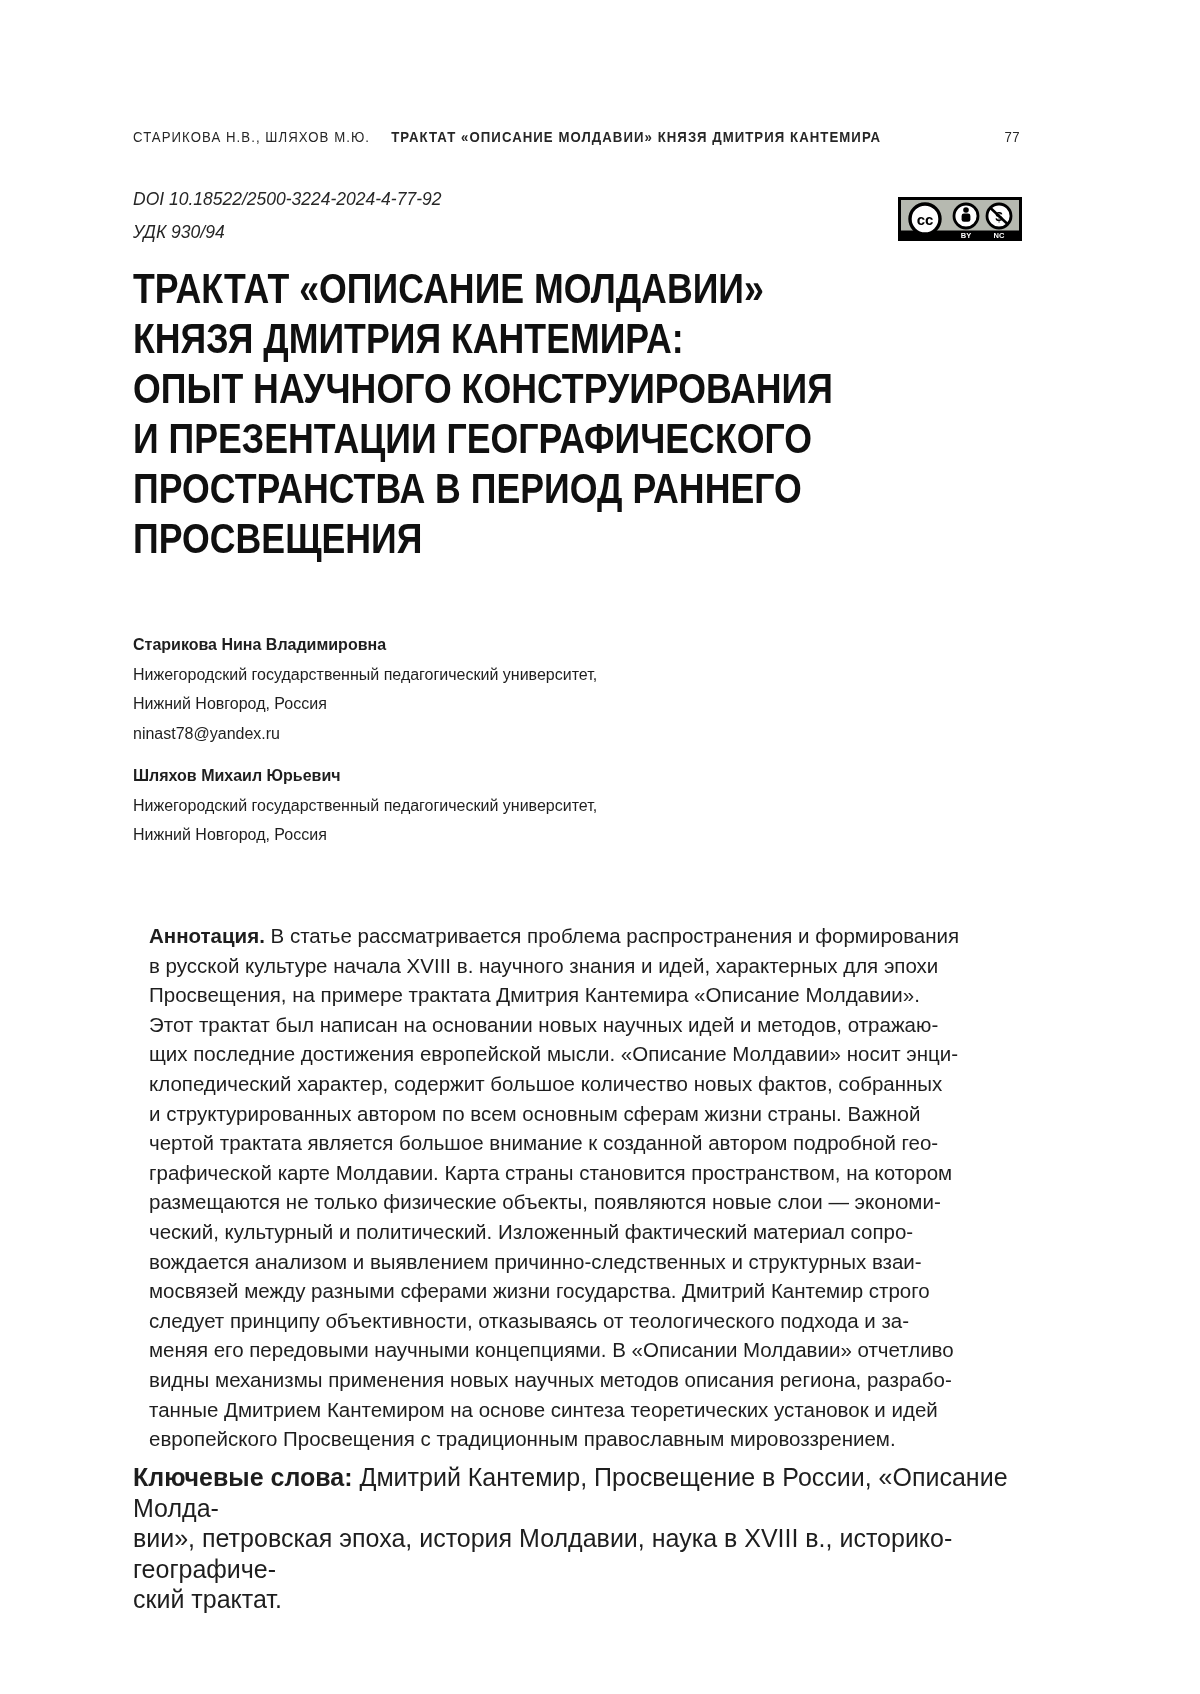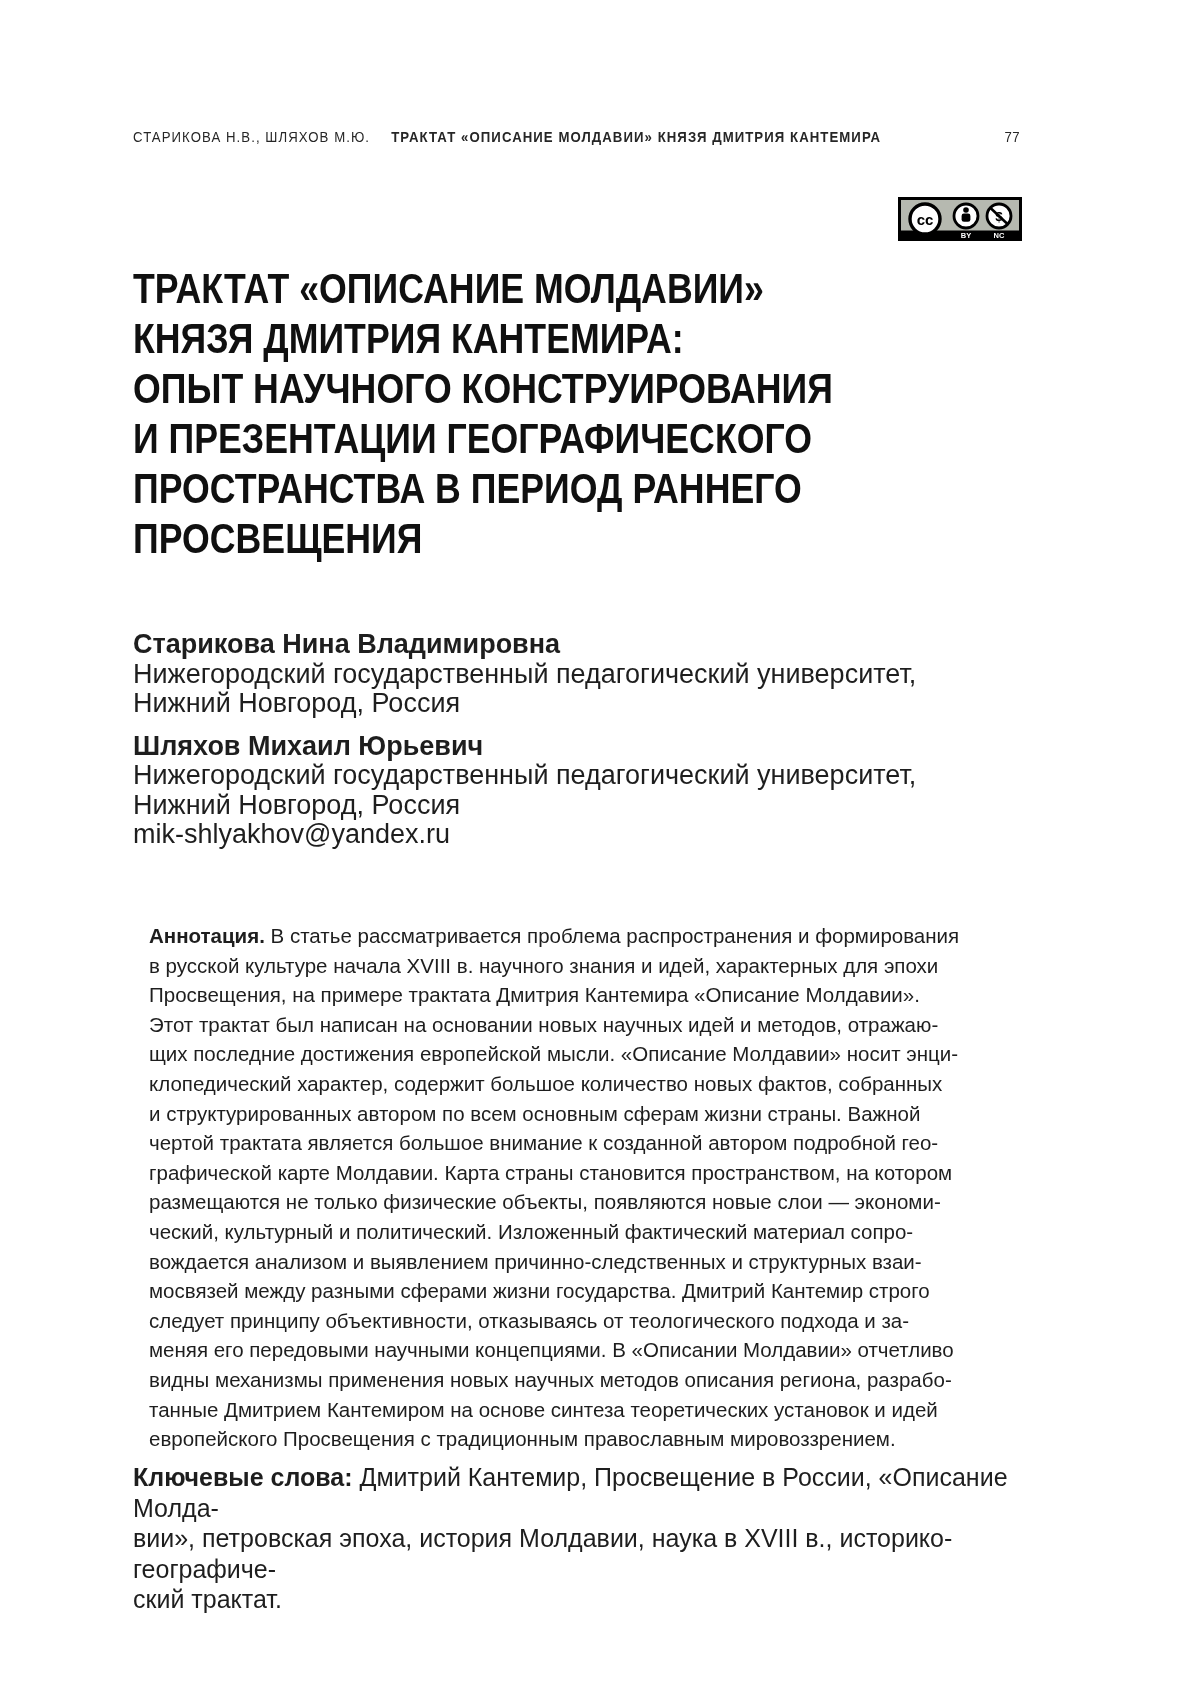--- a/index.html
+++ b/index.html
@@ -37,41 +37,45 @@
   .title {
     top:264px;
     width:1044px;
     transform:scaleX(0.85); transform-origin:0 0;
     font-size:42px; line-height:50px; font-weight:700;
     white-space:pre-line;
     color:#101010;
   }
 
   
-  .authors { top:630px; width:920px; font-size:27px; line-height:29.5px; }
+  .authors { top:630px; width:920px; font-size:16px; line-height:29.5px; }
   .author + .author { margin-top:13px; }
   .author .name { font-weight:700; }
 
   
   .abstract { top:905px;  width:920px; font-size:20.5px; line-height:29.6px; }
   .keywords { top:1462px; width:920px; font-size:25px; line-height:30.5px; }
   .runin { font-weight:700; }
   .pretext { white-space:pre-line; }
 </style>
 </head>
 <body>
 
 <div class="col">
 
   <div class="block running-head">
     <span class="rh-authors">СТАРИКОВА Н.В., ШЛЯХОВ М.Ю.</span>
     <span class="rh-title">ТРАКТАТ «ОПИСАНИЕ МОЛДАВИИ» КНЯЗЯ ДМИТРИЯ КАНТЕМИРА</span>
     <span class="rh-page">77</span>
   </div>
 
+  <div class="block meta">
+    <div>DOI 10.18522/2500-3224-2024-4-77-92</div>
+    <div>УДК 930/94</div>
+  </div>
 
   <div class="block badge">
     <svg width="124" height="44" viewBox="0 0 124 44">
       <rect x="1.5" y="1.5" width="121" height="41" fill="#b6b9b0" stroke="#000" stroke-width="3"></rect>
       <rect x="3" y="33.5" width="118" height="8" fill="#000"></rect>
       <g>
         <circle cx="27" cy="22" r="15" fill="#fff" stroke="#000" stroke-width="3.4"></circle>
         <text x="27" y="27.5" text-anchor="middle" font-size="15" font-weight="bold" font-family="Liberation Sans, sans-serif">cc</text>
       </g>
       <g>
@@ -94,26 +98,26 @@
 ОПЫТ НАУЧНОГО КОНСТРУИРОВАНИЯ
 И ПРЕЗЕНТАЦИИ ГЕОГРАФИЧЕСКОГО
 ПРОСТРАНСТВА В ПЕРИОД РАННЕГО
 ПРОСВЕЩЕНИЯ</h1>
 
   <div class="block authors">
     <div class="author">
       <div class="name">Старикова Нина Владимировна</div>
       <div>Нижегородский государственный педагогический университет,</div>
       <div>Нижний Новгород, Россия</div>
+      <div>ninast78@yandex.ru</div>
     </div>
     <div class="author">
       <div class="name">Шляхов Михаил Юрьевич</div>
       <div>Нижегородский государственный педагогический университет,</div>
       <div>Нижний Новгород, Россия</div>
-      <div>mik-shlyakhov@yandex.ru</div>
     </div>
   </div>
 
   <p class="block abstract" style="margin:16px;"><b class="runin">Аннотация.</b> <span class="pretext">В статье рассматривается проблема распространения и формирования
 в русской культуре начала XVIII в. научного знания и идей, характерных для эпохи
 Просвещения, на примере трактата Дмитрия Кантемира «Описание Молдавии».
 Этот трактат был написан на основании новых научных идей и методов, отражаю-
 щих последние достижения европейской мысли. «Описание Молдавии» носит энци-
 клопедический характер, содержит большое количество новых фактов, собранных
 и структурированных автором по всем основным сферам жизни страны. Важной

